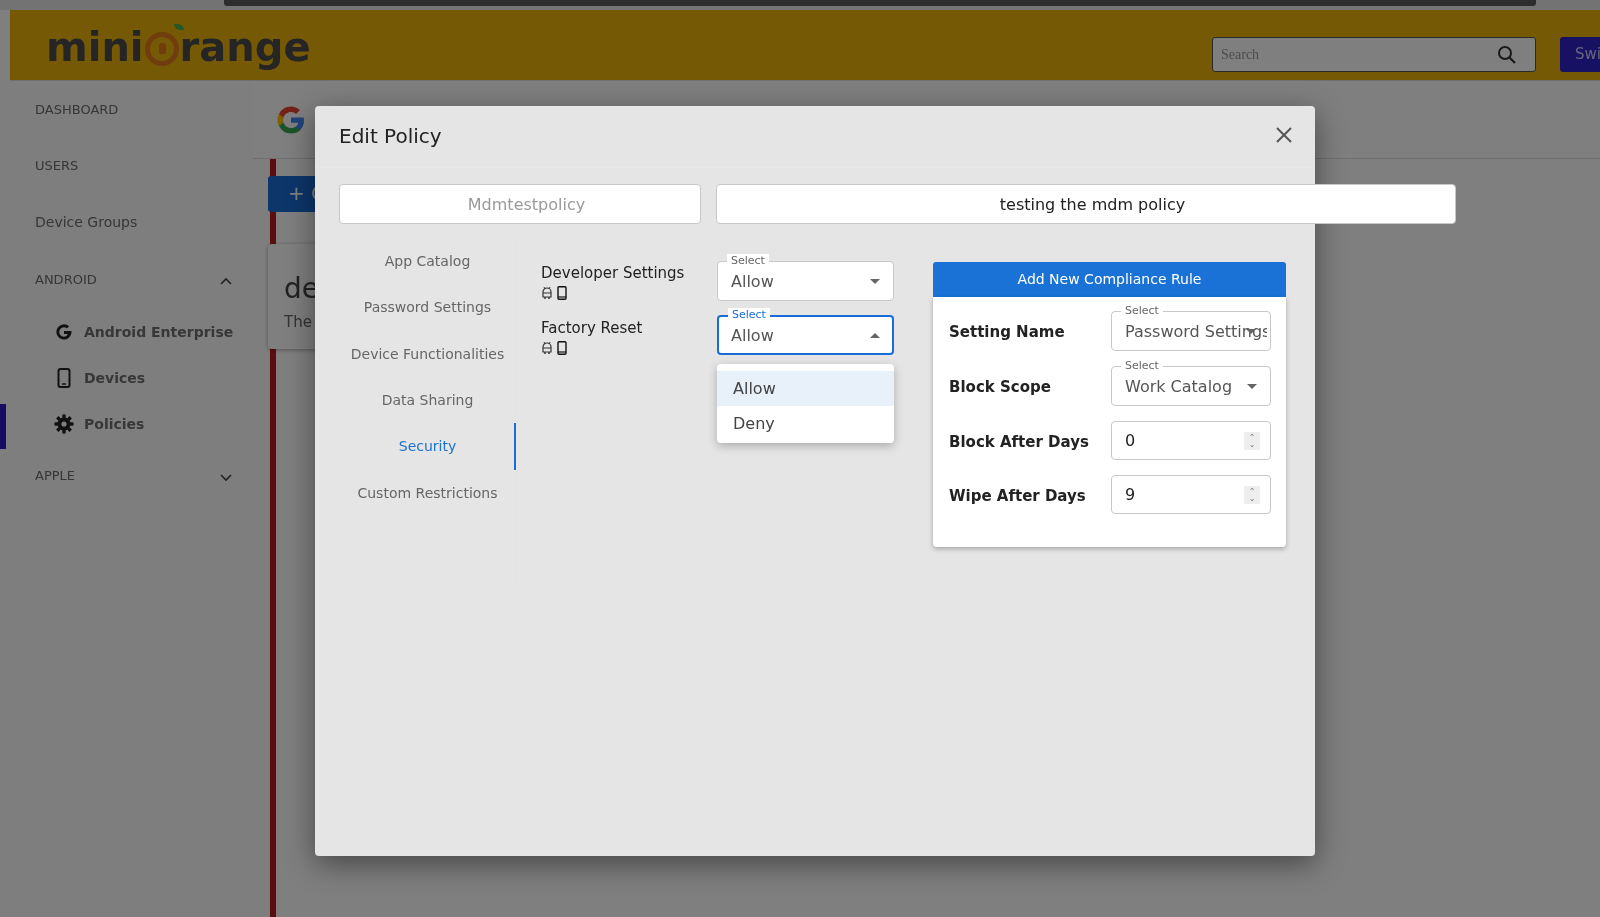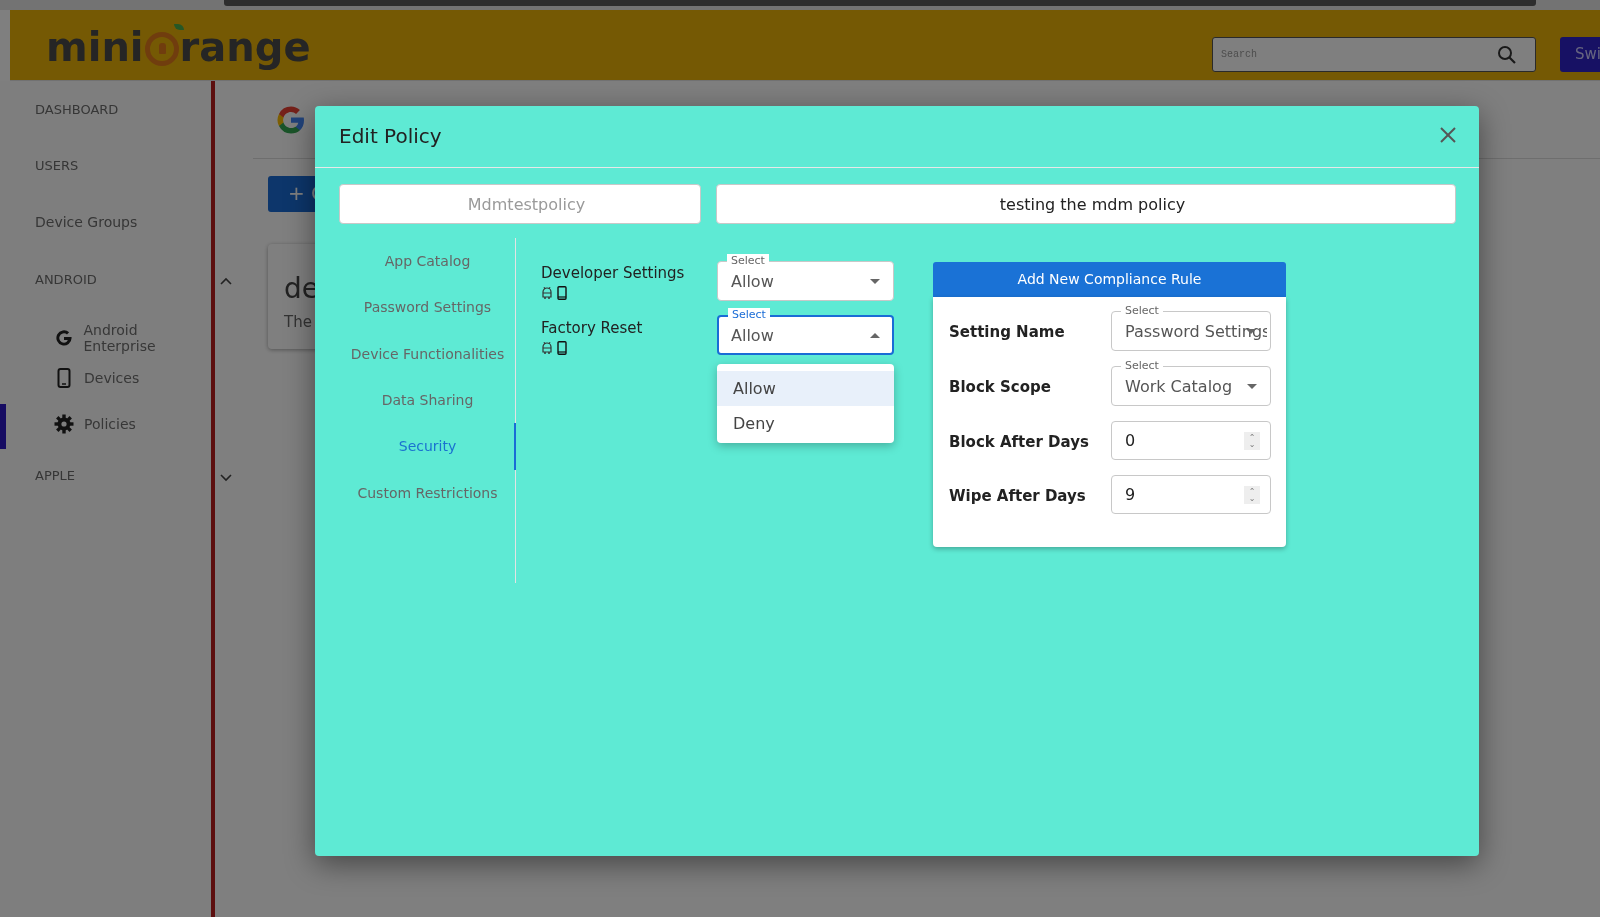--- a/index.html
+++ b/index.html
@@ -8,43 +8,43 @@
 
   
   .topstrip { position: absolute; left: 0; top: 0; width: 1600px; height: 10px; background: #e6e6e6; }
   .topstrip .bar { position: absolute; left: 224px; top: 0; width: 1312px; height: 6px; background: #5a5a5a; border-radius: 0 0 3px 3px; }
   .header { position: absolute; left: 10px; top: 10px; width: 1600px; height: 71px; background: #eab308; border-bottom: 1px solid #e3e3e3; }
   .logo { position: absolute; left: 36px; top: 14px; font-size: 40px; font-weight: bold; letter-spacing: 0px; color: #4a4a4a; font-family: "DejaVu Sans", sans-serif; display: flex; align-items: center; }
   .logo .o-ring { display: inline-block; width: 34px; height: 34px; border: 5px solid #e07a1c; border-radius: 50%; position: relative; margin: 0 1px; top: 2px; }
   .logo .o-ring::after { content: ""; position: absolute; left: 9px; top: 6px; width: 7px; height: 11px; background: #e07a1c; border-radius: 3px 3px 1px 1px; }
   .logo .leaf { position: absolute; left: 128px; top: 0px; width: 10px; height: 6px; background: #4cae4c; border-radius: 0 8px 0 8px; }
   .search { position: absolute; left: 1202px; top: 27px; width: 324px; height: 35px; border: 1px solid #555; border-radius: 3px; background: #fff; }
-  .search input { border: none; outline: none; background: transparent; height: 33px; width: 270px; padding-left: 8px; font-size: 10px; color: #333; font-family: Liberation Mono, monospace; }
+  .search input { border: none; outline: none; background: transparent; height: 33px; width: 270px; padding-left: 8px; font-size: 14px; color: #333; font-family: Liberation Serif, serif; }
   .search input::placeholder { color: #999; }
   .search .icon { position: absolute; right: 18px; top: 7px; width: 20px; height: 20px; }
   .switch-btn { position: absolute; left: 1550px; top: 27px; width: 80px; height: 35px; background: #2f23c9; color: #ccc9ff; font-size: 15px; line-height: 35px; padding-left: 15px; border-radius: 3px; }
 
-  .sidebar { position: absolute; left: 0; top: 81px; width: 215px; height: 836px; background: #fdfdfd; border-right: 4px solid #b91c1c; }
+  .sidebar { position: absolute; left: 0; top: 81px; width: 276px; height: 836px; background: #fdfdfd; border-right: 6px solid #b91c1c; }
   .side-item { position: absolute; left: 35px; font-size: 13px; color: #6d6d6d; }
-  .side-sub { position: absolute; left: 54px; display: flex; align-items: center; gap: 10px; font-size: 14px; color: #6f6f6f; }
+  .side-sub { position: absolute; left: 54px; display: flex; align-items: center; gap: 10px; font-size: 14px; color: #6f6f6f; font-weight: bold; }
   .side-sub .ic { width: 20px; height: 20px; display: flex; align-items: center; justify-content: center; color: #222; }
   .side-active { position: absolute; left: 0; top: 404px; width: 6px; height: 45px; background: #2c18c4; }
   .chev { position: absolute; left: 220px; width: 12px; height: 12px; }
 
   .content-head { position: absolute; left: 253px; top: 81px; width: 1347px; height: 78px; background: #fff; border-bottom: 1px solid #ddd; }
   .g-logo { position: absolute; left: 275px; top: 104px; width: 32px; height: 32px; }
   .create-btn { position: absolute; left: 268px; top: 176px; width: 60px; height: 36px; background: #1a6cd6; border-radius: 3px; color: #fff; font-size: 20px; line-height: 34px; padding-left: 20px; }
   .policy-card { position: absolute; left: 268px; top: 244px; width: 60px; height: 105px; background: #fff; border-radius: 4px; box-shadow: 0 1px 4px rgba(0,0,0,.35); padding: 18px 0 0 16px; overflow: hidden; }
   .policy-card .t { font-size: 28px; color: #444; margin-top: 10px; }
   .policy-card .d { font-size: 15px; color: #666; margin-top: 8px; }
 
   .overlay { position: absolute; left: 0; top: 0; width: 1600px; height: 917px; background: rgba(0,0,0,0.5); }
 
   
-  .modal { position: absolute; left: 315px; top: 106px; width: 1164px; height: 750px; background: #5eead4; border-radius: 4px; box-shadow: 0 8px 30px rgba(0,0,0,.45); }
+  .modal { position: absolute; left: 315px; top: 106px; width: 1000px; height: 750px; background: #e5e5e5; border-radius: 4px; box-shadow: 0 8px 30px rgba(0,0,0,.45); }
   .modal-head { height: 62px; border-bottom: 1px solid #e8e8e8; position: relative; }
   .modal-title { position: absolute; left: 24px; top: 18px; font-size: 20px; color: #222; }
   .close-x { position: absolute; right: 20px; top: 18px; width: 22px; height: 22px; cursor: pointer; }
 
   .field { position: absolute; height: 40px; border: 1px solid #c8c8c8; border-radius: 4px; background: #fff; }
   .field input { border: none; outline: none; width: 100%; height: 38px; padding-left: 13px; font-size: 16px; color: #222; background: transparent; font-family: "DejaVu Sans", sans-serif; text-align: center; }
   .field input::placeholder { color: #9a9a9a; }
 
   .tabs { position: absolute; left: 24px; top: 132px; width: 177px; height: 345px; border-right: 1px solid #e3e3e3; }
   .tab { position: absolute; left: 0; width: 177px; text-align: center; font-size: 14px; color: #666; cursor: pointer; }

